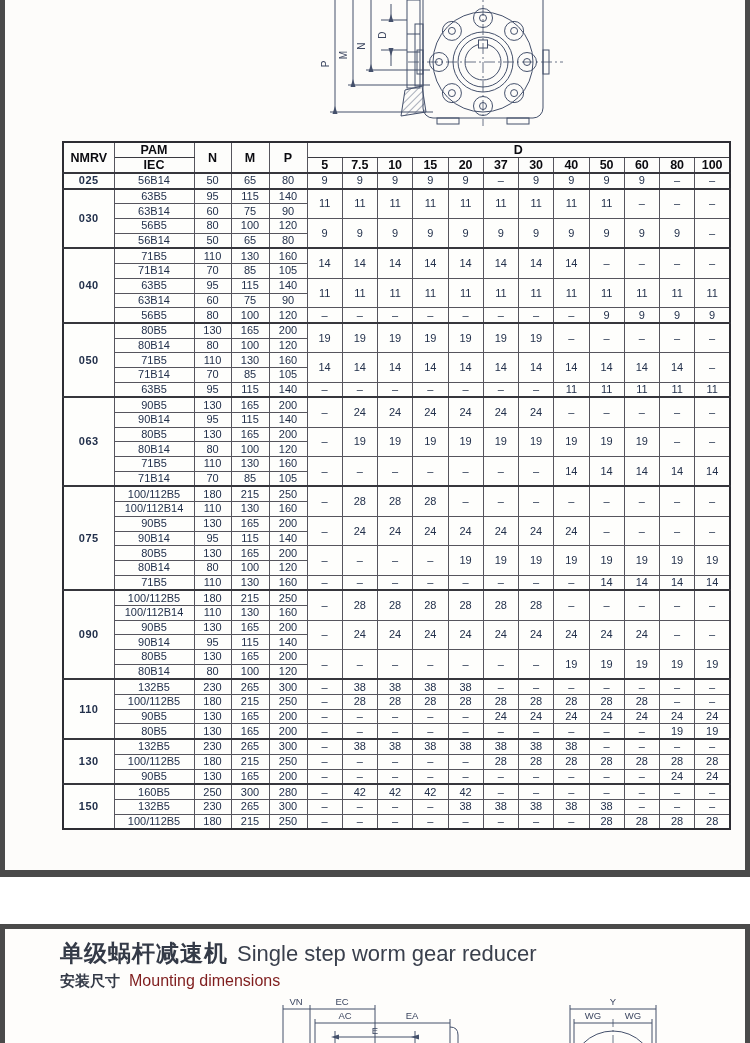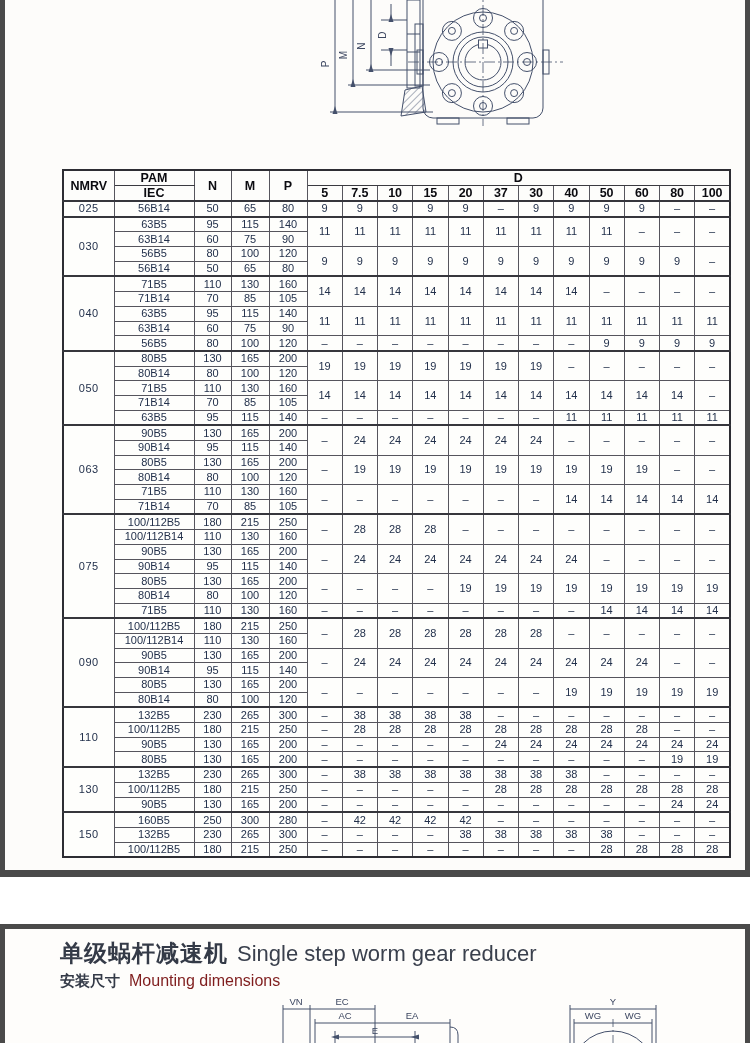--- a/index.html
+++ b/index.html
@@ -10,29 +10,29 @@
             border-left:5px solid #4a4a4a;border-right:5px solid #4a4a4a;border-bottom:7px solid #4a4a4a;
             background:#fdfcfa;}
   #section2{position:absolute;left:0;top:924px;width:750px;height:119px;box-sizing:border-box;
             border-left:5px solid #4a4a4a;border-right:5px solid #4a4a4a;border-top:5px solid #4a4a4a;
             background:#fefdfb;overflow:hidden;}
   
   #top-drawing{position:absolute;left:303px;top:0;}
   
   #table-mount{position:absolute;left:57px;top:141px;}
   table.dim-table{border-collapse:collapse;table-layout:fixed;width:667px;border:2px solid #2d2d33;
-                  background:#fefefc;margin-top:28px;}
+                  background:#fefefc;}
   table.dim-table th,table.dim-table td{padding:0;text-align:center;vertical-align:middle;
                   white-space:nowrap;overflow:hidden;border:1px solid #56555d;}
   table.dim-table thead th{font-weight:bold;font-size:12.5px;color:#0b0b10;height:13px;
                   border-bottom:1px solid #3a3a40;background:#fdfdfb;}
   table.dim-table tbody td{font-size:11px;color:#22304b;height:13.7px;line-height:13px;
                   border-top:1px solid #a28a69;}
   table.dim-table tbody tr.group-start td{border-top:2px solid #36363c;}
-  td.c-nmrv{font-weight:normal;font-size:12.5px;color:#0b0b0f;letter-spacing:0.5px;}
+  td.c-nmrv{font-weight:bold;font-size:12.5px;color:#0b0b0f;letter-spacing:0.5px;}
   td.c-iec{font-size:10.5px;}
   td.c-num{font-size:11px;}
   td.c-d{font-size:11px;}
   
   .title-row{position:absolute;left:55px;top:9px;display:flex;align-items:baseline;gap:9px;color:#343a47;}
   .title-cn{font-size:23px;font-weight:bold;letter-spacing:1px;}
   .title-en{font-size:22px;color:#3a404d;}
   .subtitle-row{position:absolute;left:55px;top:43px;display:flex;align-items:flex-start;gap:9px;color:#343a47;}
   .subtitle-cn{font-size:15px;font-weight:bold;}
   .subtitle-en{font-size:16px;color:#7f1d1d;}

